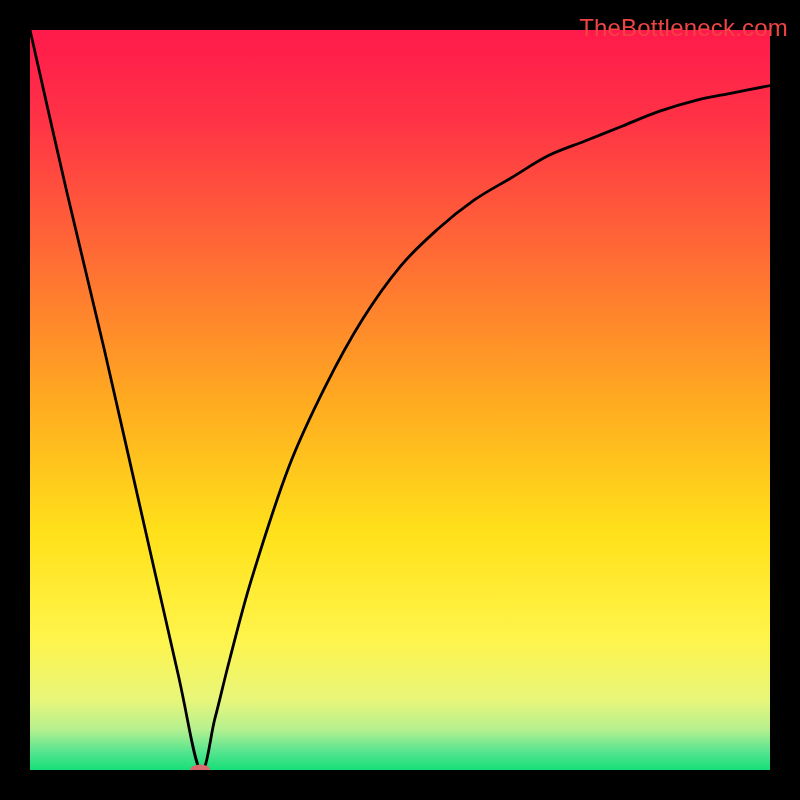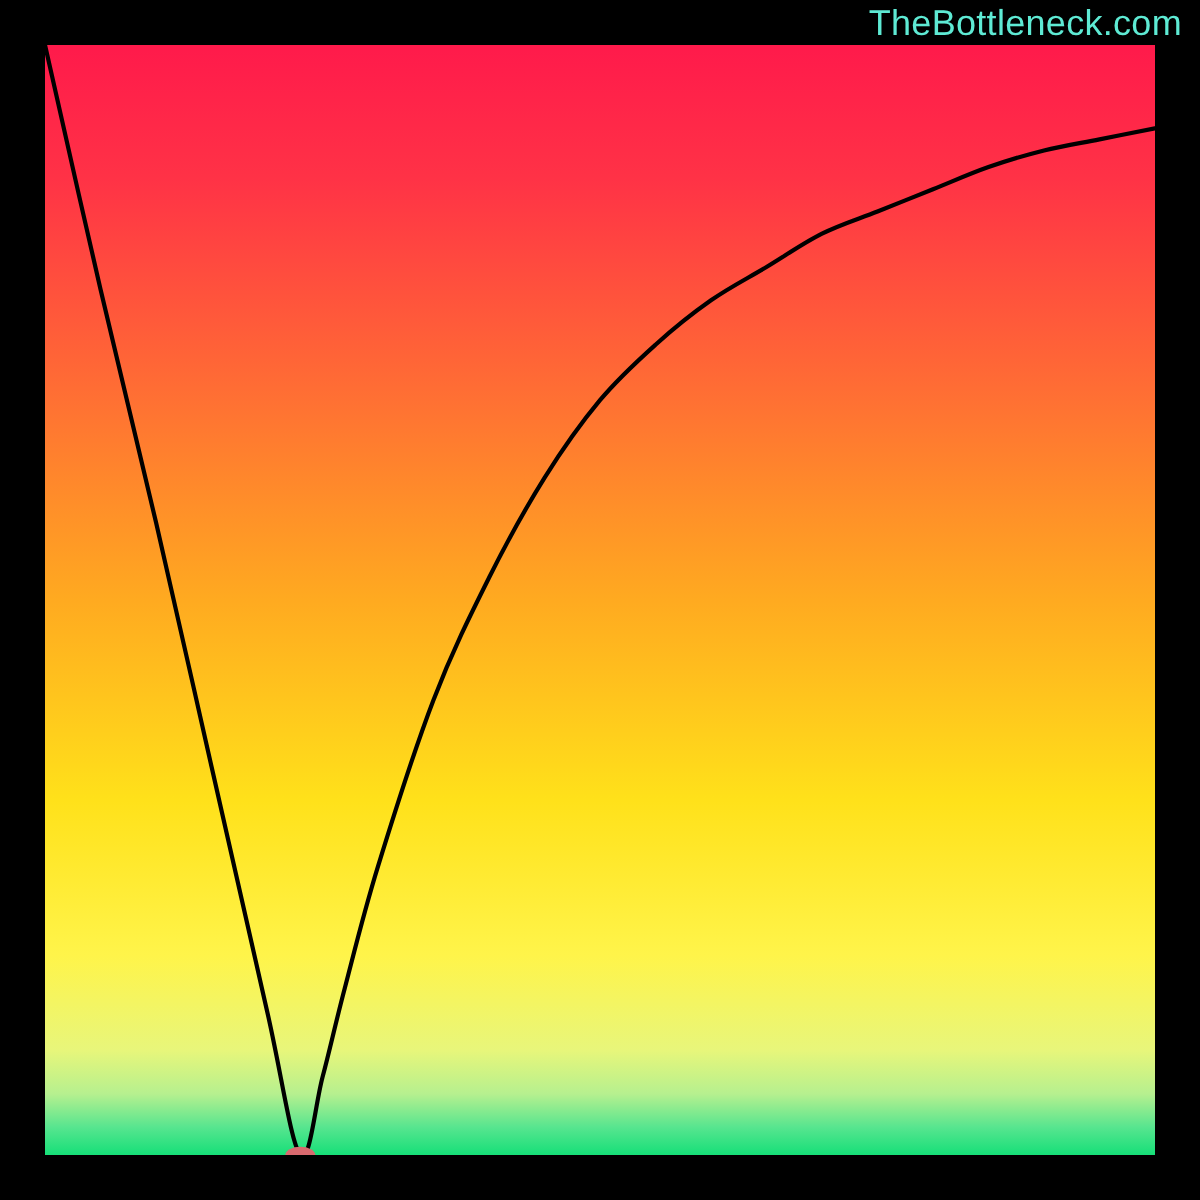--- a/index.html
+++ b/index.html
@@ -14,23 +14,23 @@
   .frame {
     position: absolute;
     left: 30px;
     top: 30px;
     width: 740px;
     height: 740px;
     background: #000;
   }
   .attribution {
     position: absolute;
-    top: 2px;
+    top: 14px;
     right: 12px;
-    color: #5eead4;
+    color: #ef4444;
     font-size: 24px;
     font-weight: 500;
     letter-spacing: 0.2px;
     z-index: 20;
   }
   svg {
     display: block;
   }
 </style>
 </head>

